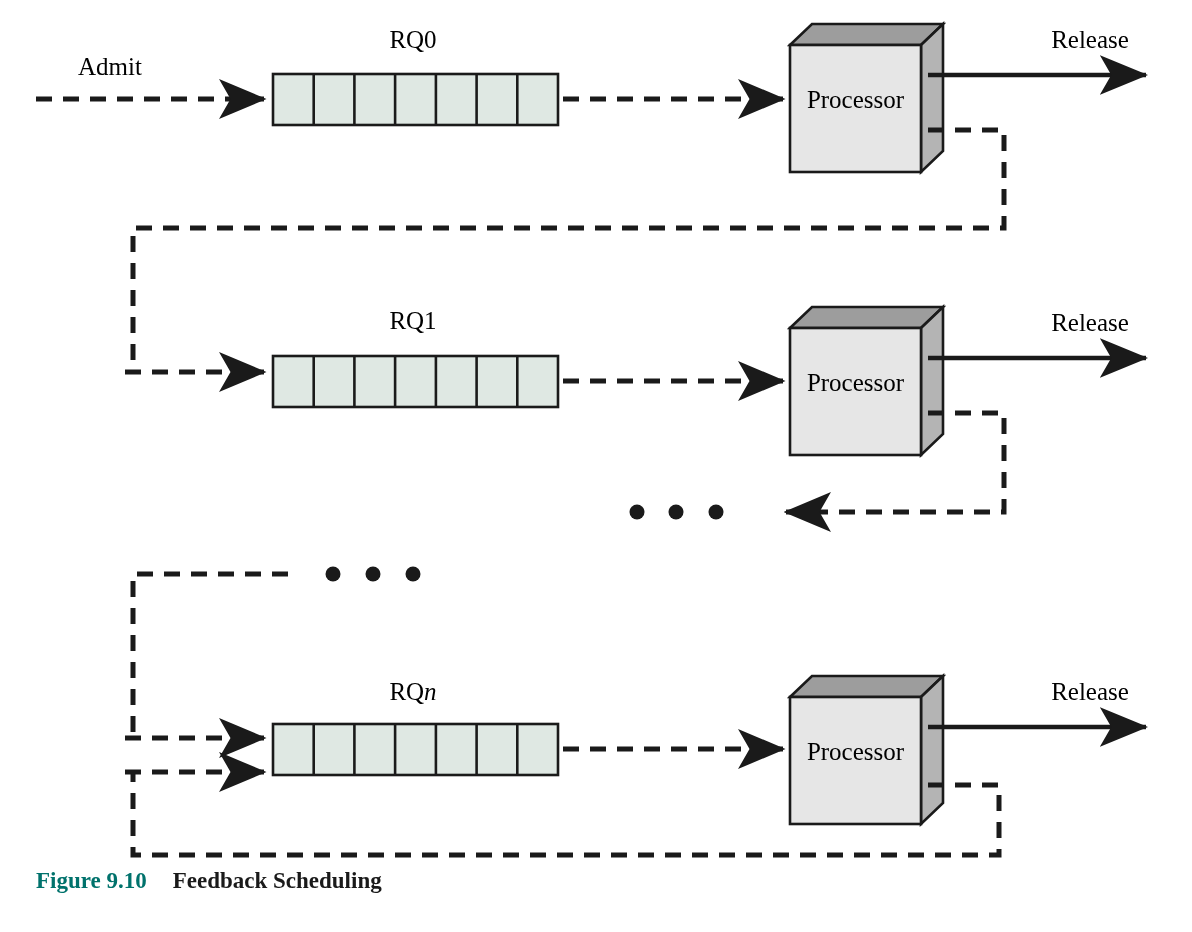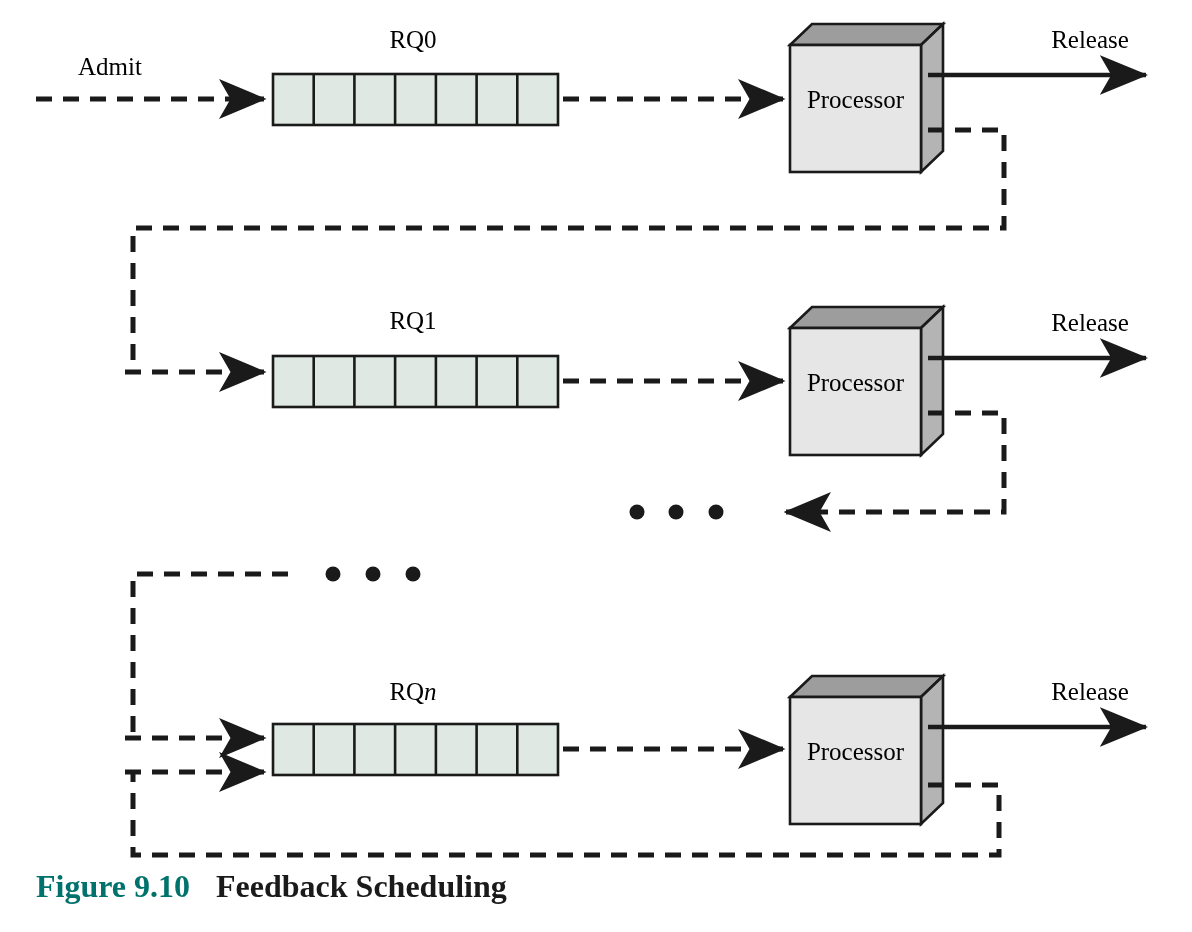--- a/index.html
+++ b/index.html
@@ -76,21 +76,21 @@
     text-anchor: middle;
   }
   .lbl-italic {
     font-style: italic;
   }
   .caption {
     position: absolute;
     left: 36px;
     top: 868px;
     font-family: "Liberation Serif", serif;
-    font-size: 32px;
+    font-size: 23px;
     font-weight: bold;
     white-space: nowrap;
   }
   .caption-num { color: #00726c; }
   .caption-title { color: #1a1a1a; margin-left: 26px; }
 </style>
 </head>
 <body>
 
 <div id="diagram-root">

